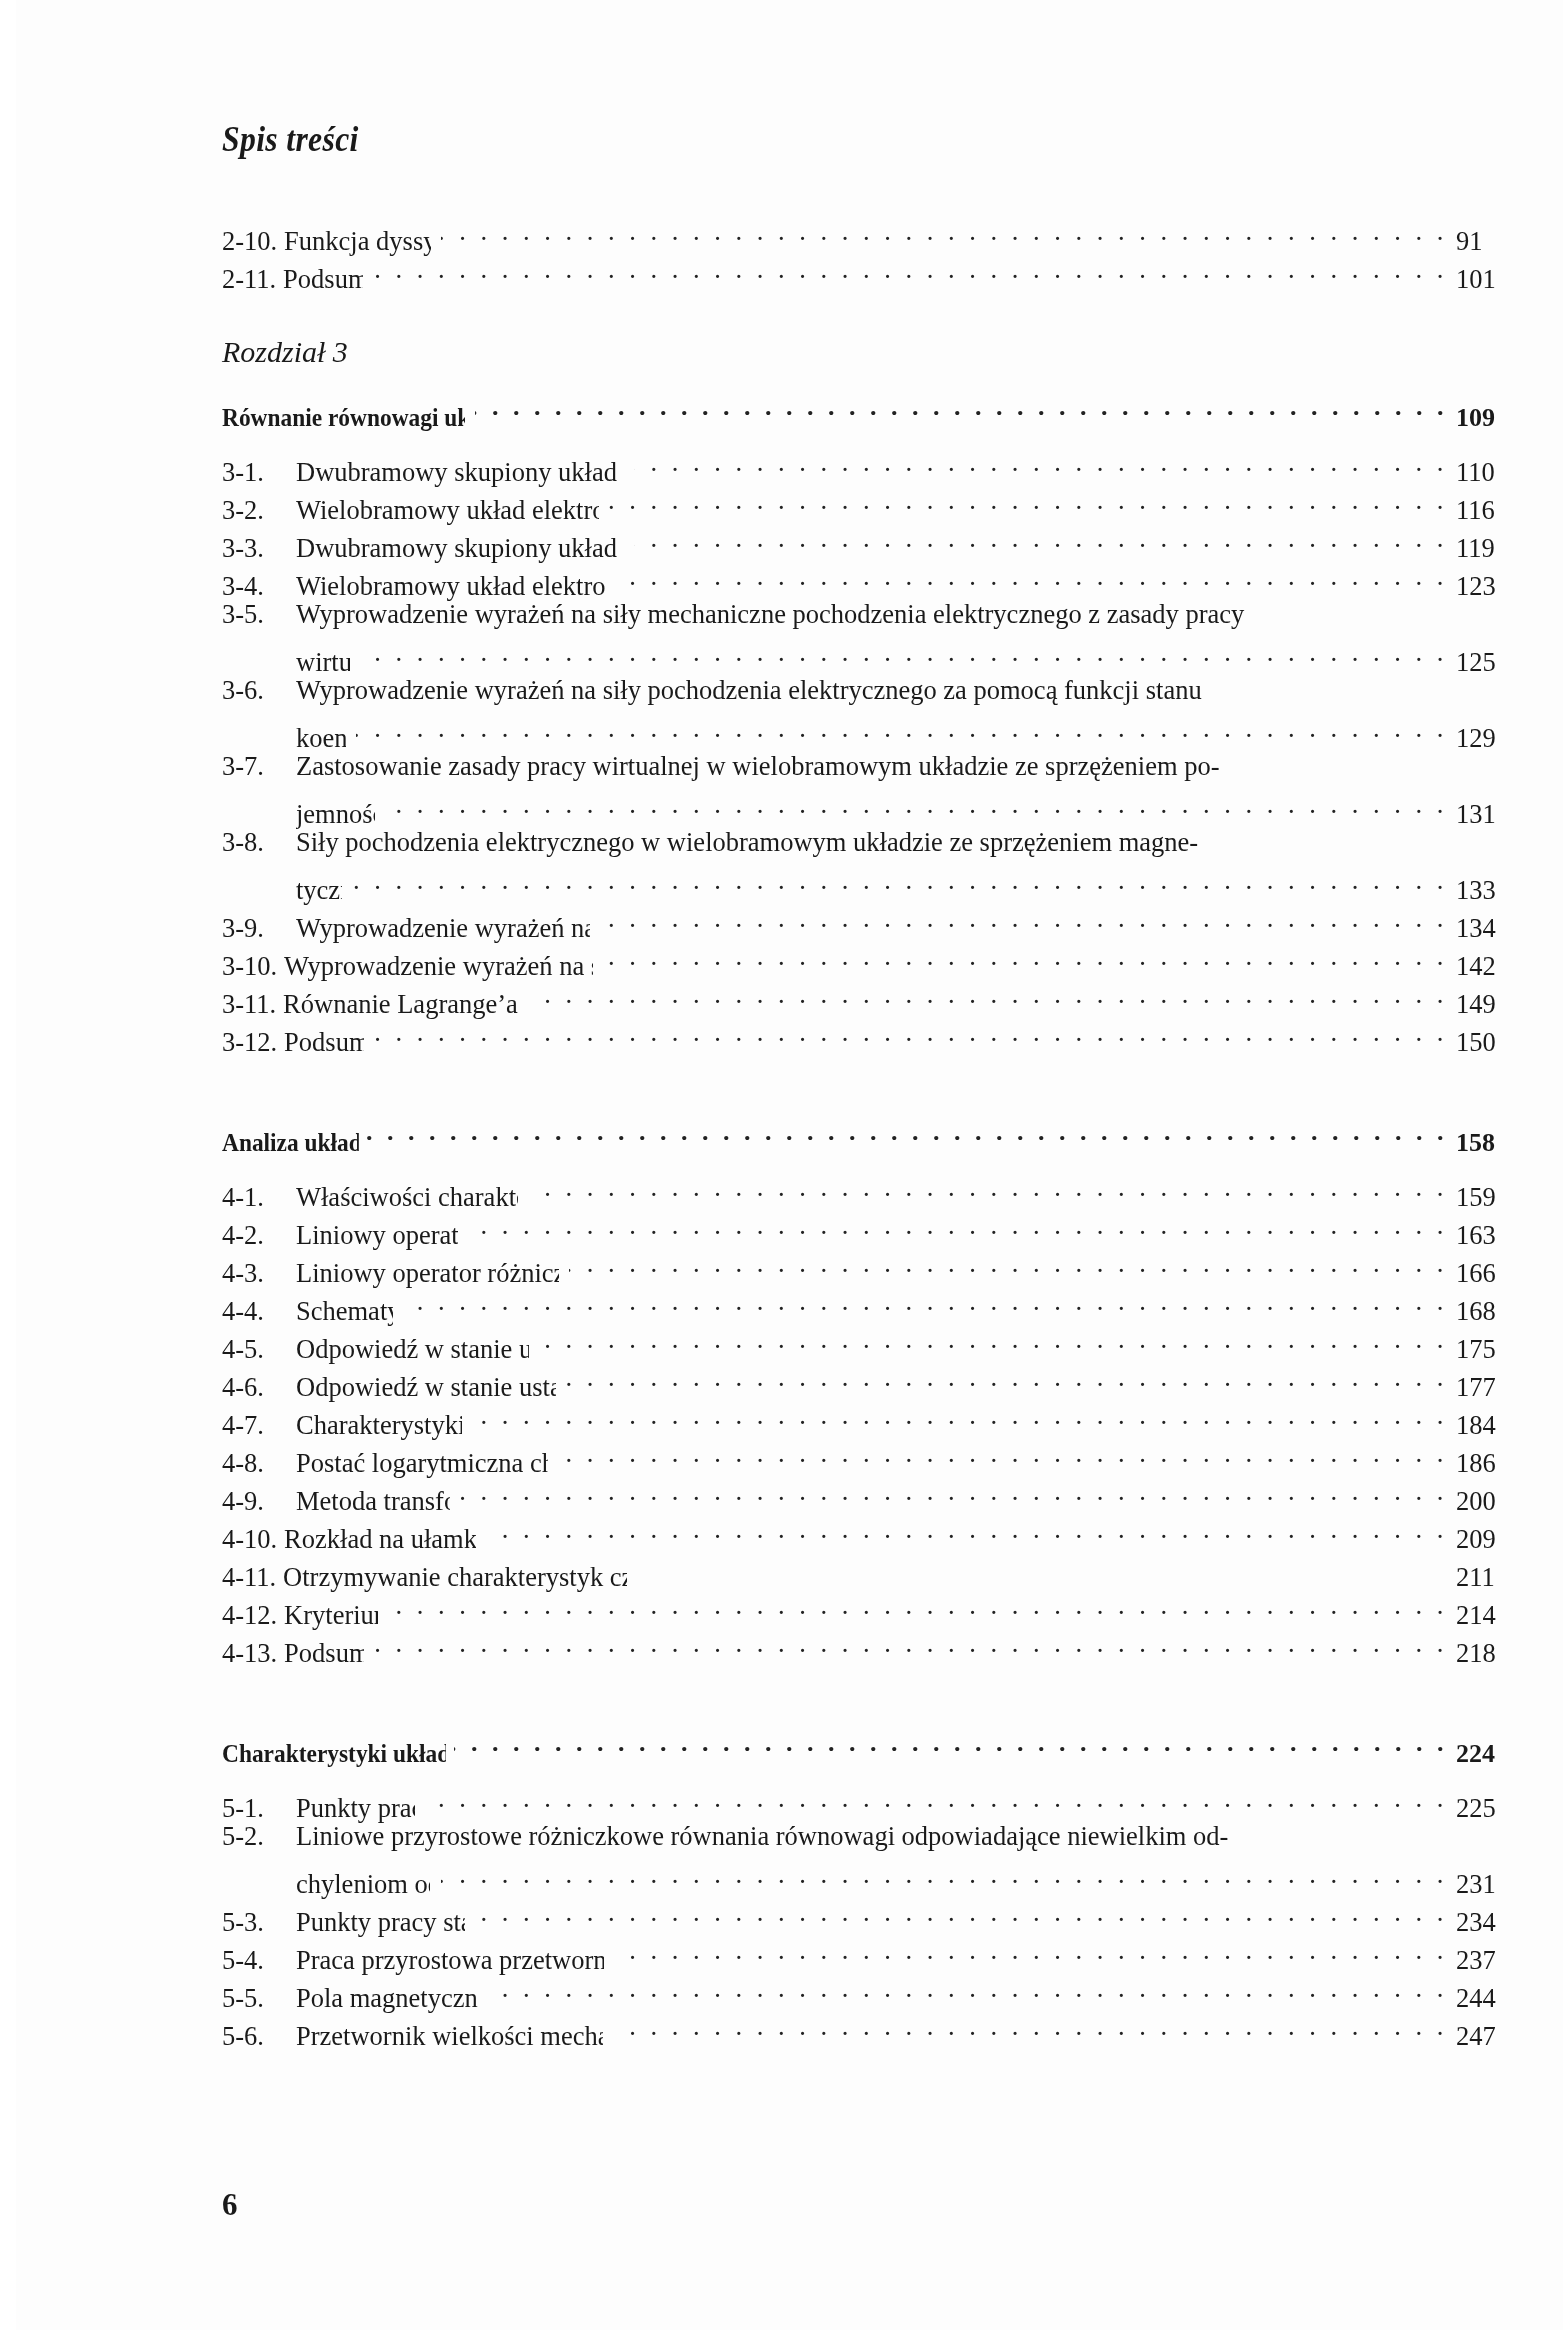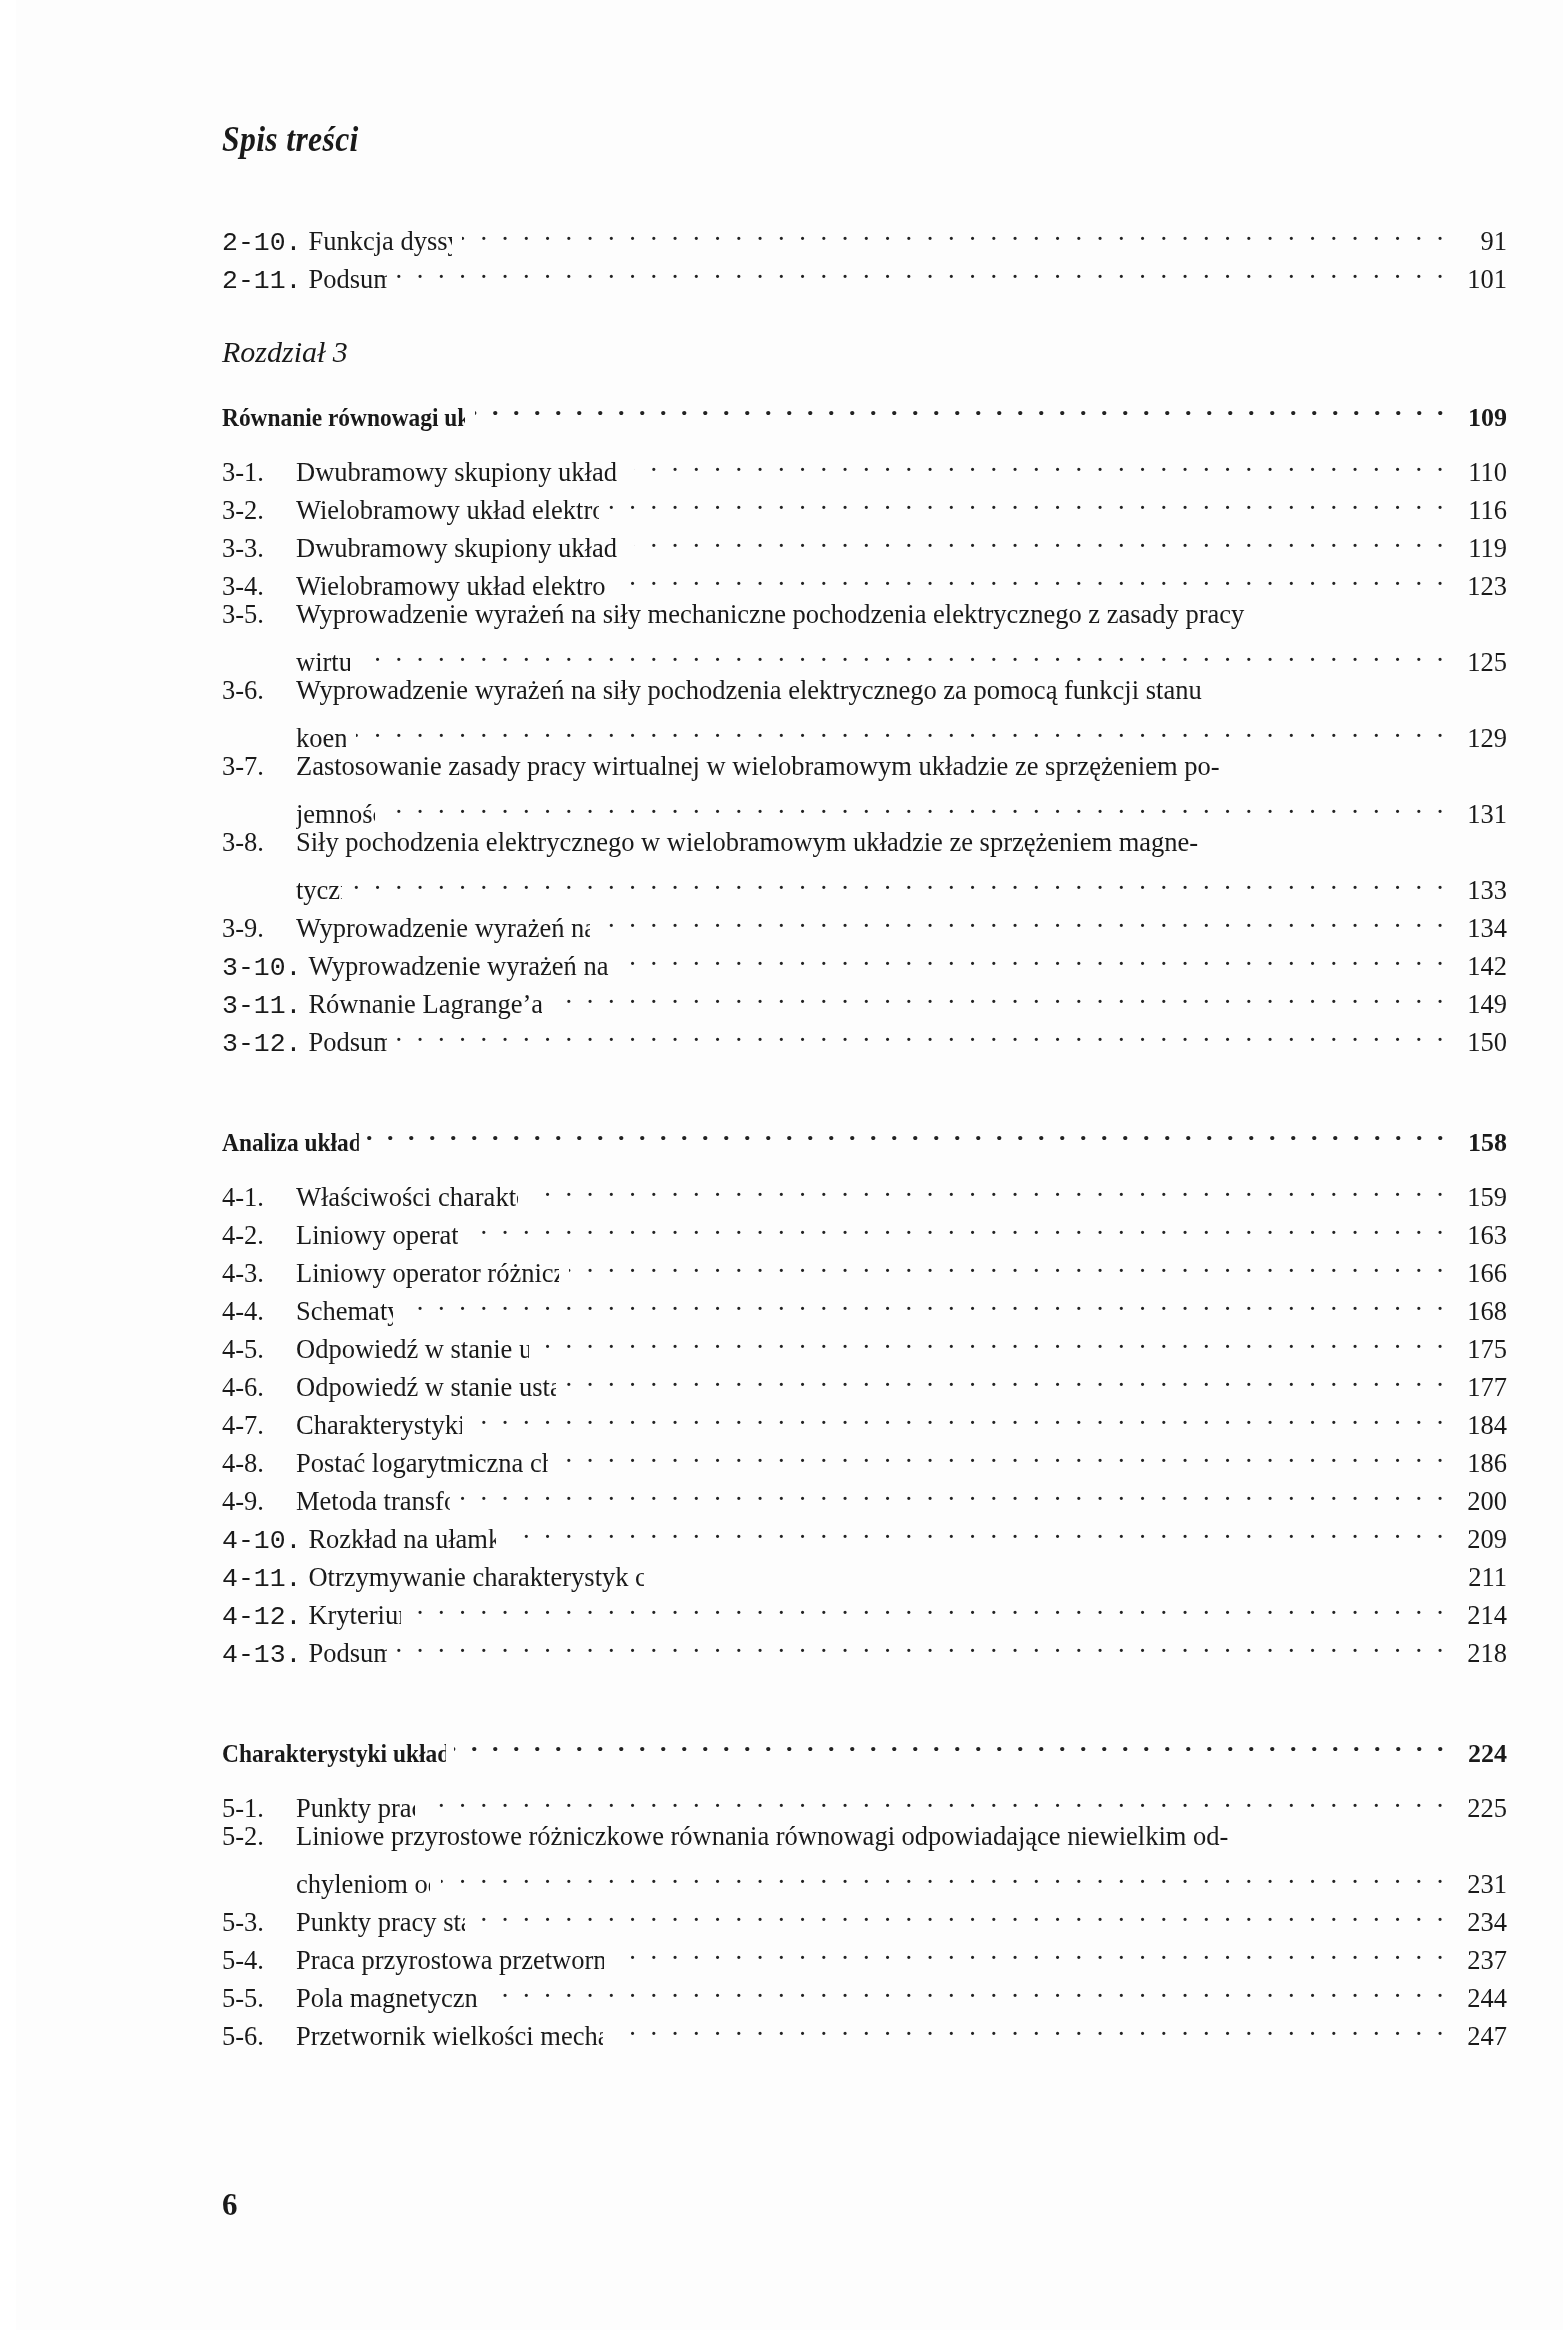--- a/index.html
+++ b/index.html
@@ -53,21 +53,20 @@
       height: 38px;
       white-space: nowrap;
     }
     .row .num {
       flex: 0 0 auto;
       width: 74px;
     }
     .row .num.wide {
       width: auto;
       margin-right: 6.9px;
-      font-family: Liberation Mono, monospace;
     }
     .row .text {
       flex: 0 1 auto;
       overflow: hidden;
     }
     .row .dots {
       flex: 1 1 auto;
       overflow: hidden;
       margin: 0 8.6px 0 10.3px;
       letter-spacing: 0;
@@ -77,21 +76,21 @@
       content: ". . . . . . . . . . . . . . . . . . . . . . . . . . . . . . . . . . . . . . . . . . . . . . . . . . . . . . . . . . . . . . . . . . . . . . . . . . . . . . . . . . . . . . . . . . . . . . . . . . . . . . .";
       letter-spacing: 4px;
       display: inline-block;
       white-space: nowrap;
       direction: rtl;
       width: 100%;
       overflow: hidden;
     }
     .row .page-num {
       flex: 0 0 51px;
-      text-align: right;
+      text-align: left;
     }
     .row.main {
       font-weight: bold;
       font-size: 26px;
     }
     .row.main .text {
       transform: scaleX(0.9);
       transform-origin: left center;
       margin-right: -27px;
     }

